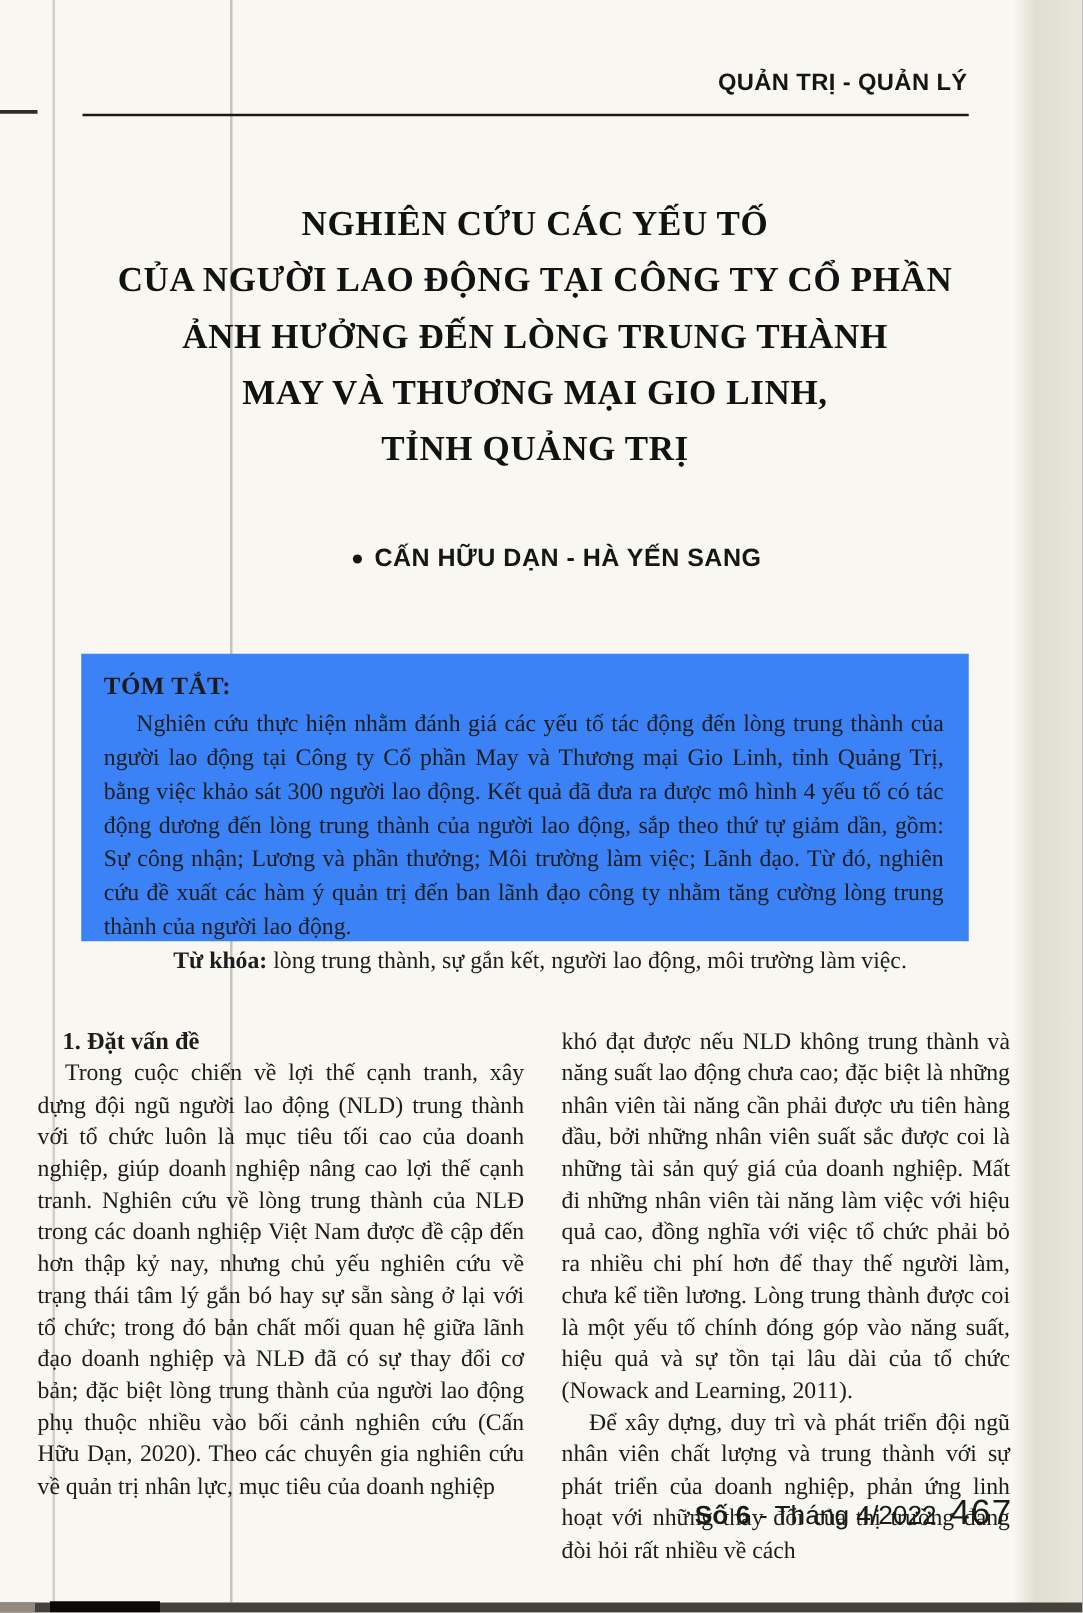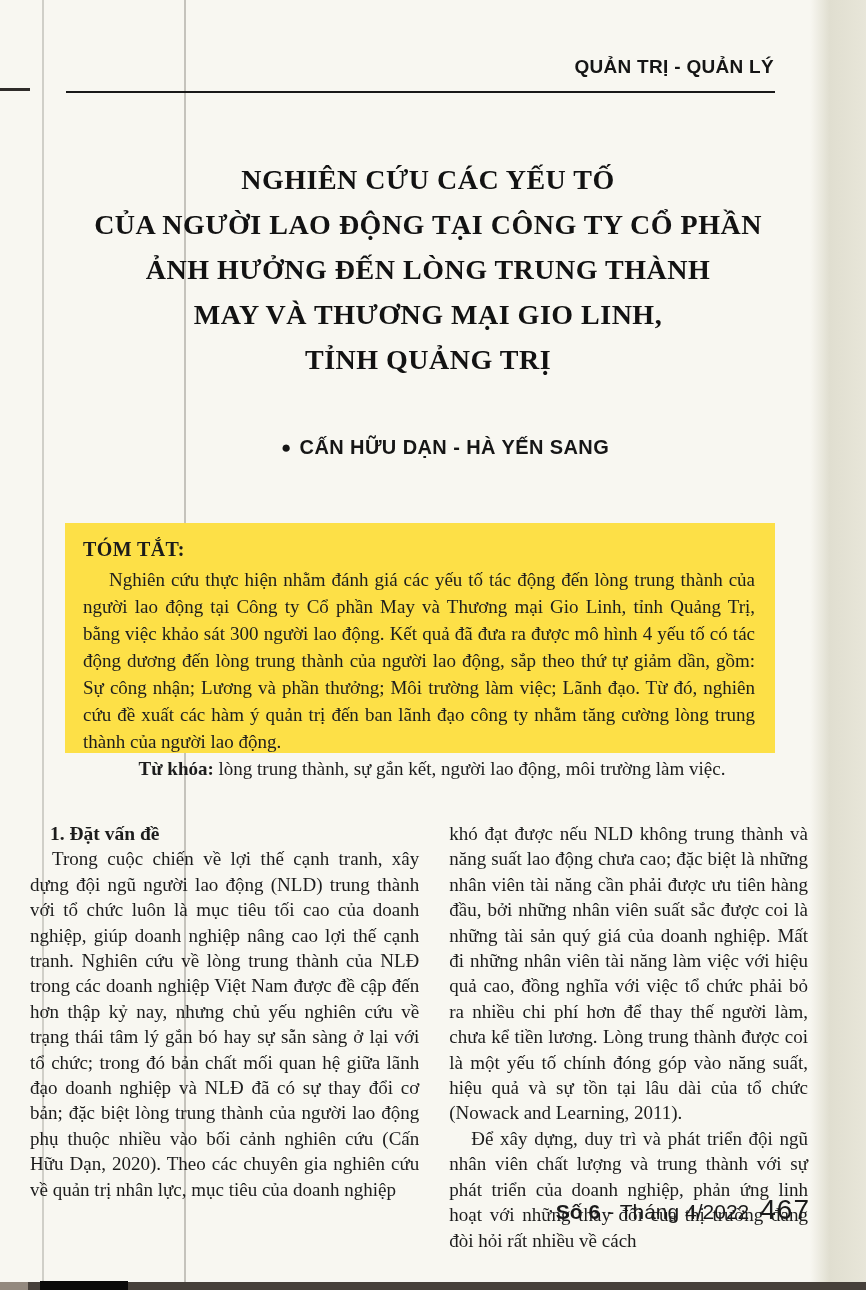--- a/index.html
+++ b/index.html
@@ -47,21 +47,21 @@
     position:absolute;top:436px;left:60px;width:770px;
     text-align:center;
     font-family:"Liberation Sans","DejaVu Sans",sans-serif;
     font-weight:bold;font-size:20px;letter-spacing:0.4px;color:#161616;
   }
   .authors .bullet{font-size:17px;vertical-align:1px;margin-right:8px;}
 
   
   .abstract-box{
     position:absolute;left:65px;top:523px;width:710px;height:230px;
-    background:#fde047;
+    background:#3b82f6;
     box-sizing:border-box;
     padding:15px 20px 0 18px;
   }
   .abstract-heading{
     font-weight:bold;font-size:20px;letter-spacing:0.4px;margin:0 0 5px 0;
   }
   .abstract-text{
     margin:0;font-size:19px;line-height:27px;
     text-align:justify;text-indent:26px;color:#1d1d1d;
   }

